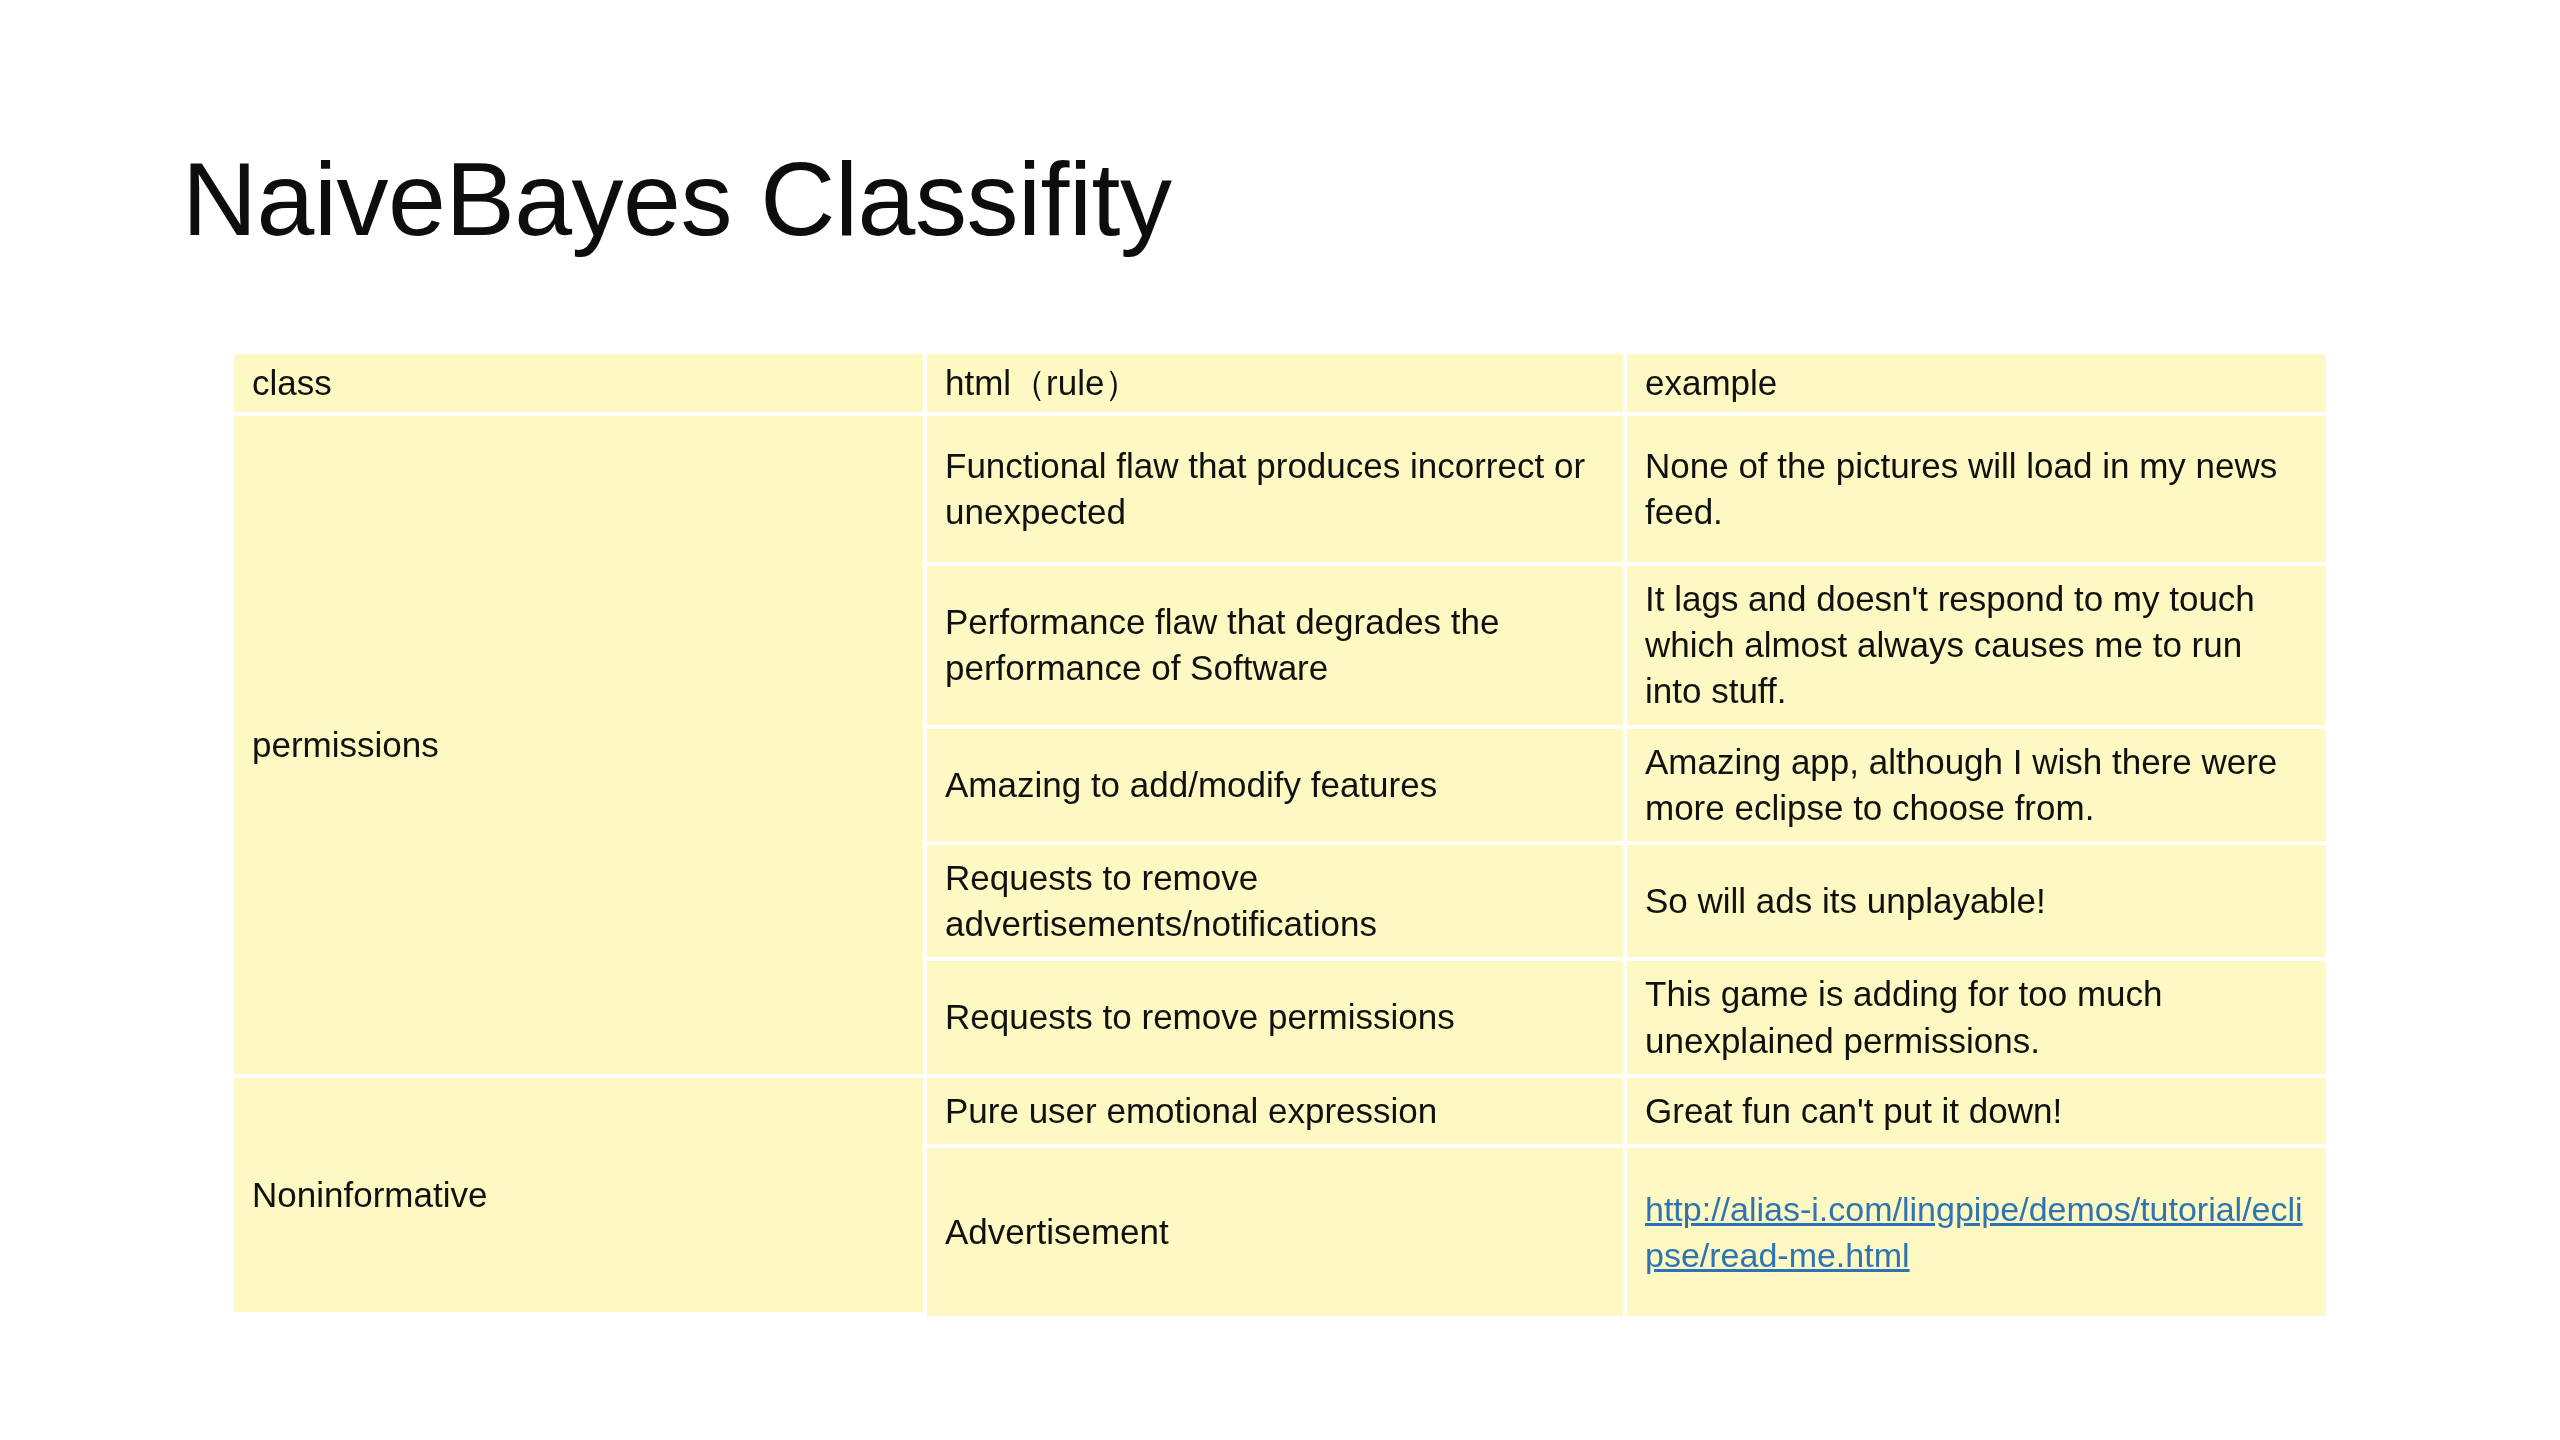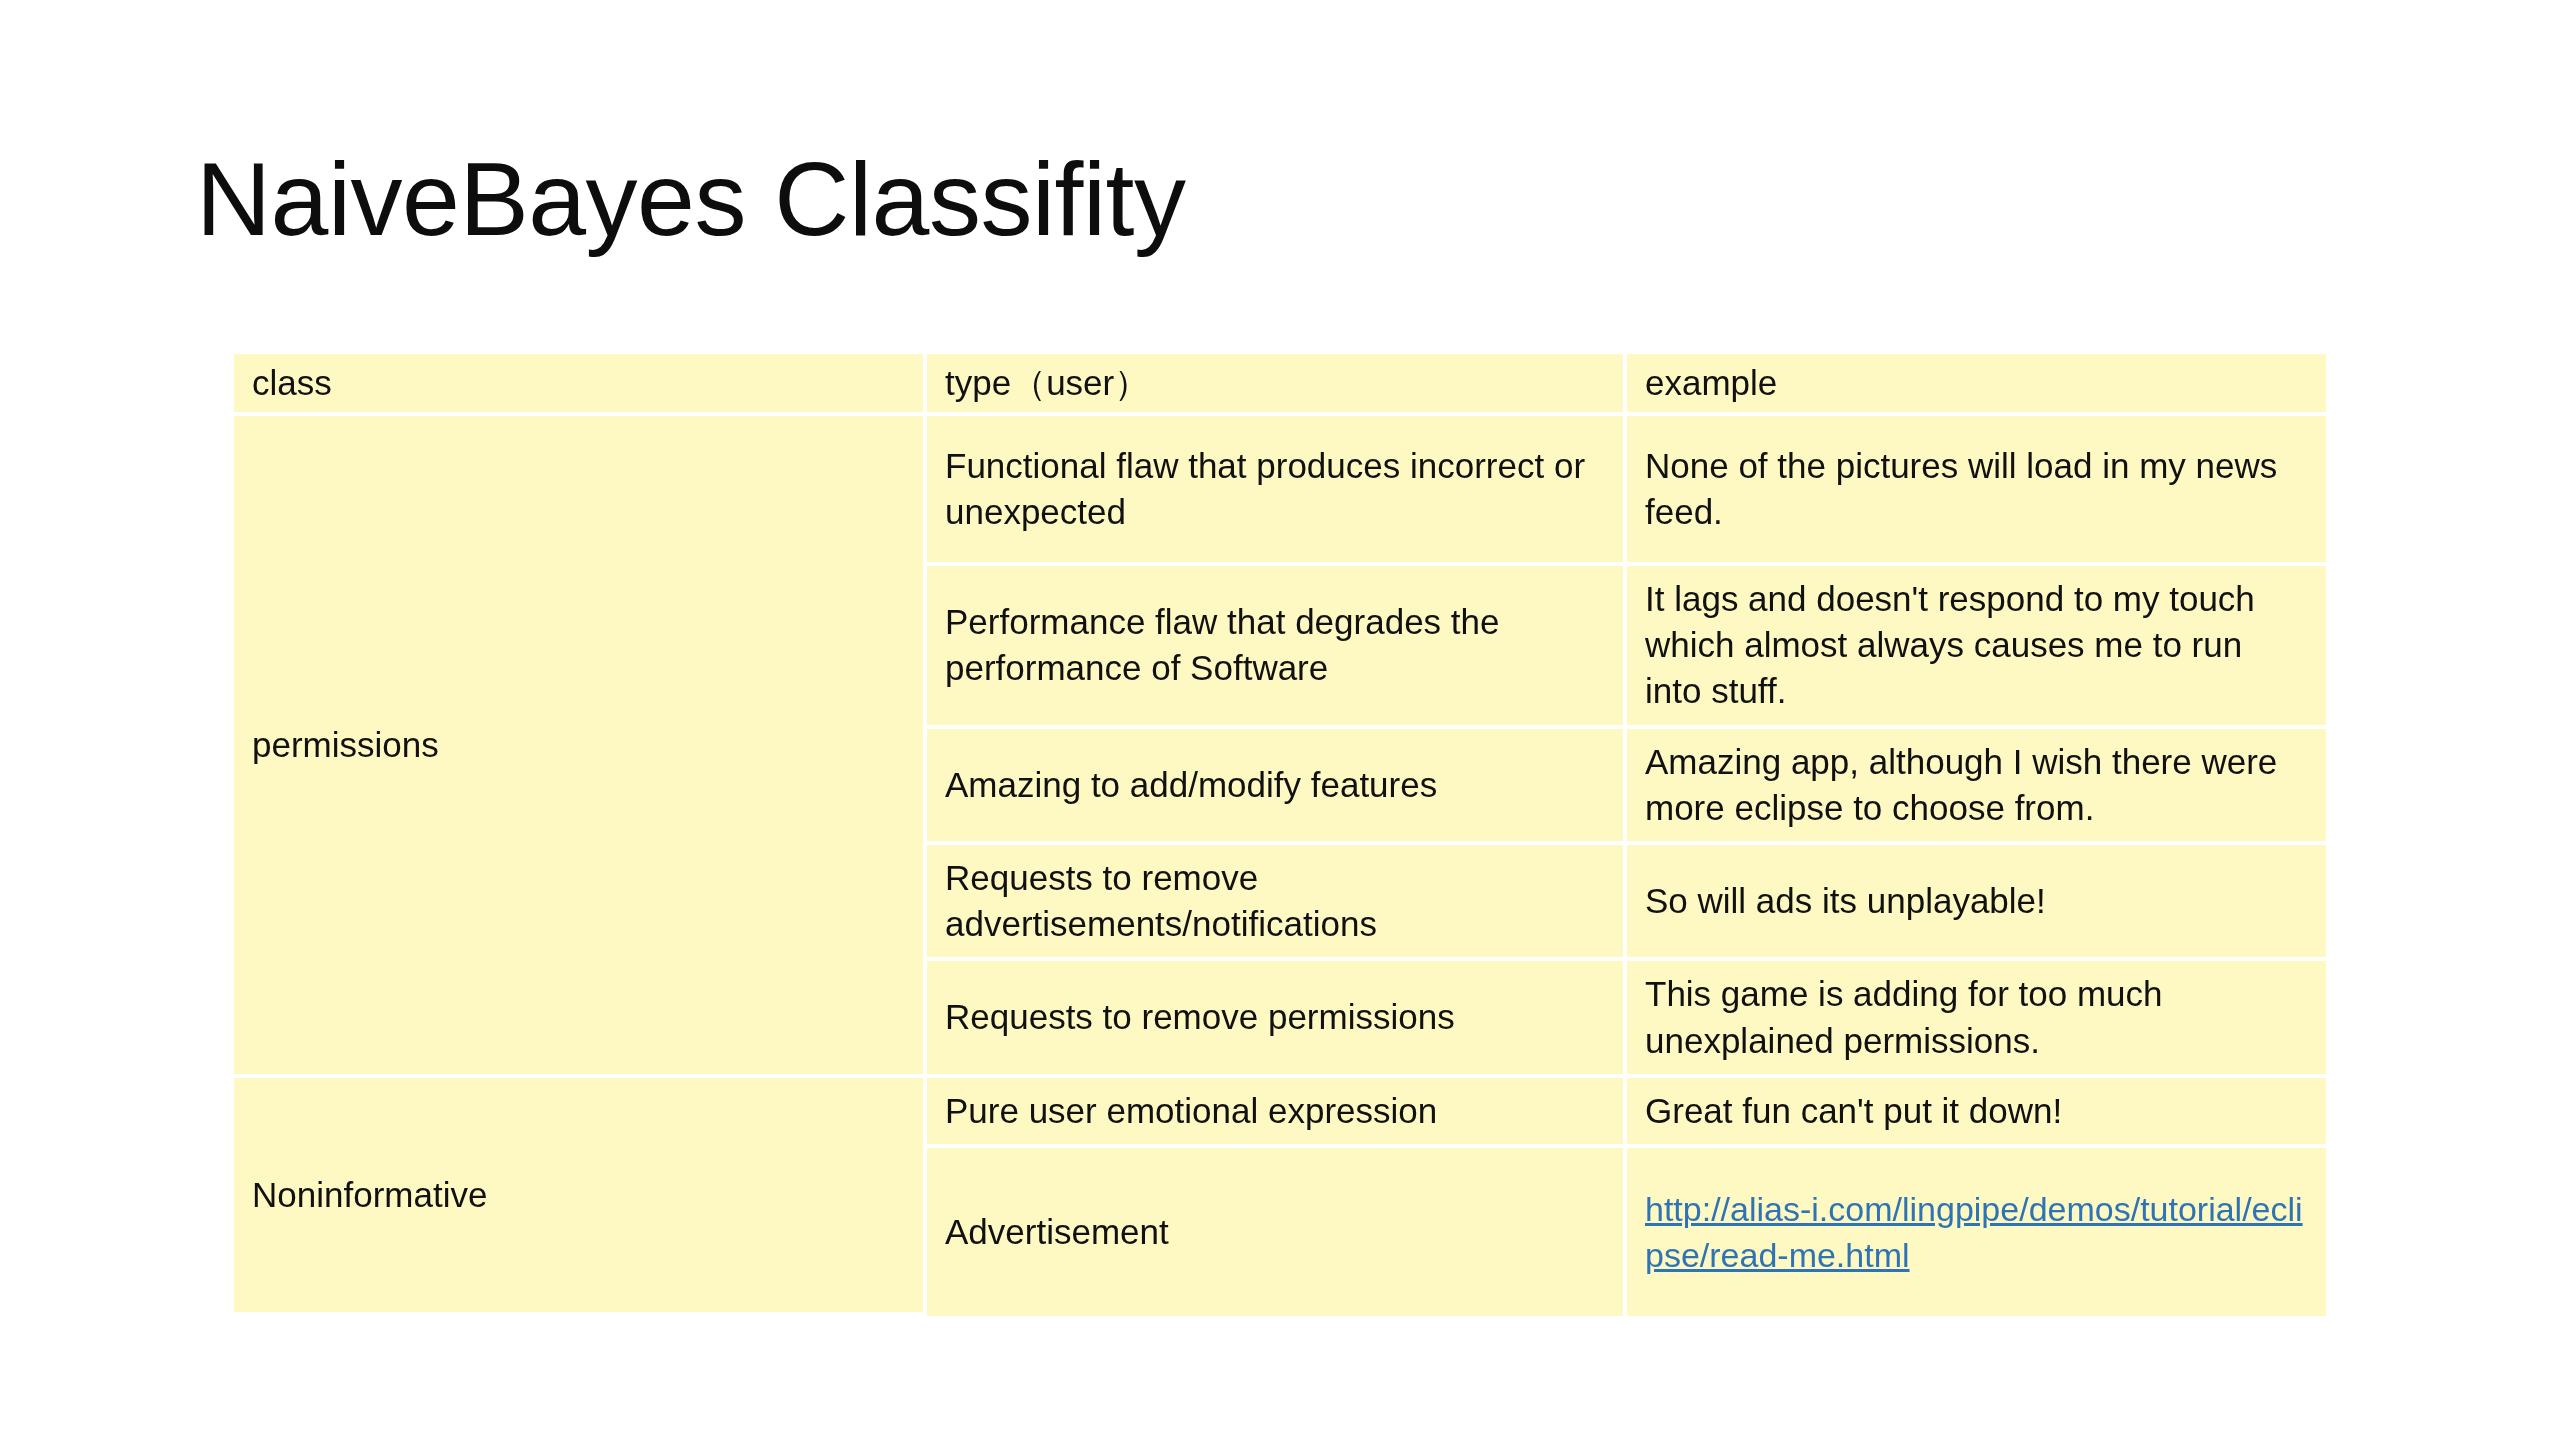--- a/index.html
+++ b/index.html
@@ -12,21 +12,21 @@
     height: 1440px;
     font-family: "Liberation Sans", sans-serif;
     color: #111111;
     overflow: hidden;
     position: relative;
   }
 
   
   #slide-title {
     position: absolute;
-    left: 196px;
+    left: 182px;
     top: 142px;
     font-size: 104px;
     font-weight: 300;
     letter-spacing: -0.5px;
     line-height: 1.1;
     color: #0d0d0d;
     white-space: nowrap;
     text-align: center;
   }
 
@@ -105,21 +105,21 @@
 <table id="content-table">
   <colgroup>
     <col class="col-class">
     <col class="col-type">
     <col class="col-example">
   </colgroup>
 
   <thead>
     <tr>
       <th class="header-class">class</th>
-      <th>type（user）</th>
+      <th>html（rule）</th>
       <th>example</th>
     </tr>
   </thead>
 
   <tbody>
 
     <tr class="row-tall">
       <td class="class-cell" rowspan="5">permissions</td>
       <td>Functional flaw that produces incorrect or unexpected</td>
       <td>None of the pictures will load in my news feed.</td>

